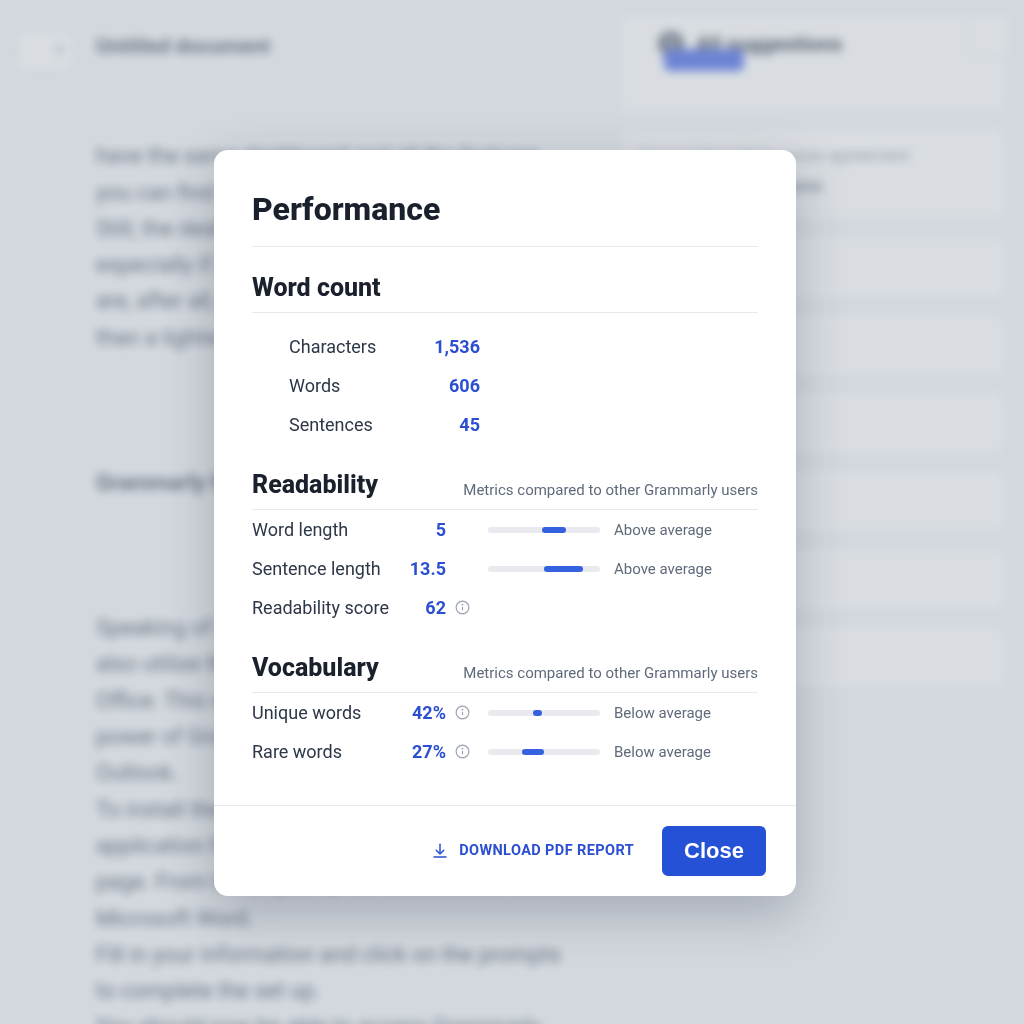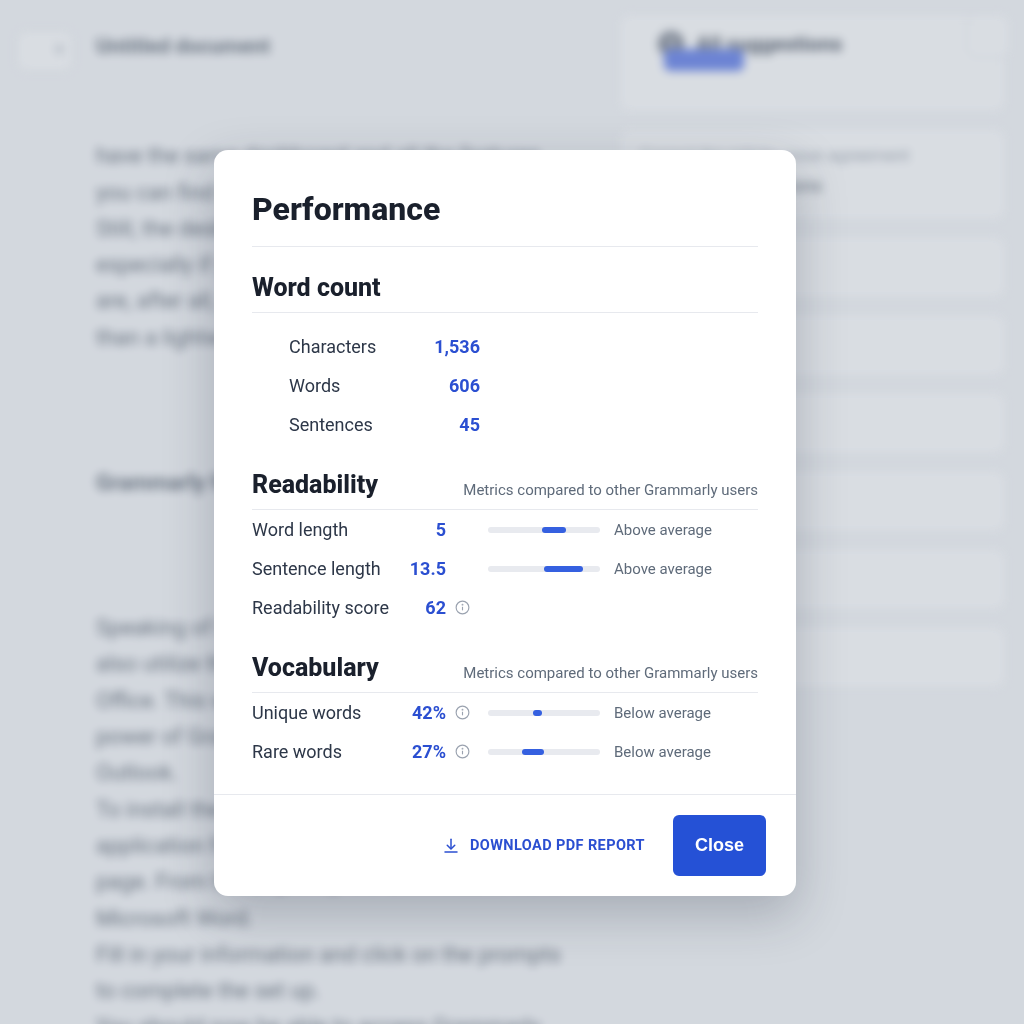--- a/index.html
+++ b/index.html
@@ -177,21 +177,21 @@
     display:flex; justify-content:flex-end; align-items:center; gap: 28px;
   }
   .dl-link {
     display:flex; align-items:flex-start; gap:10px;
     color:#2b4fd1; font-weight:700; font-size:14.5px;
     letter-spacing:.4px; cursor:pointer;
   }
   .close-btn {
     background:#2551d6; color:#fff;
     border:none; border-radius:6px;
-    padding: 20px 22px; font-size:18px; font-weight:600;
+    padding: 12px 22px; font-size:22px; font-weight:600;
     cursor:pointer;
   }
   svg.info-icon { width:17px; height:17px; stroke:#9aa2af; fill:none; stroke-width:1.6; }
 </style>
 </head>
 <body>
 
 <div class="bg">
   <div class="bg-top">
     <div class="bg-handle"></div>

